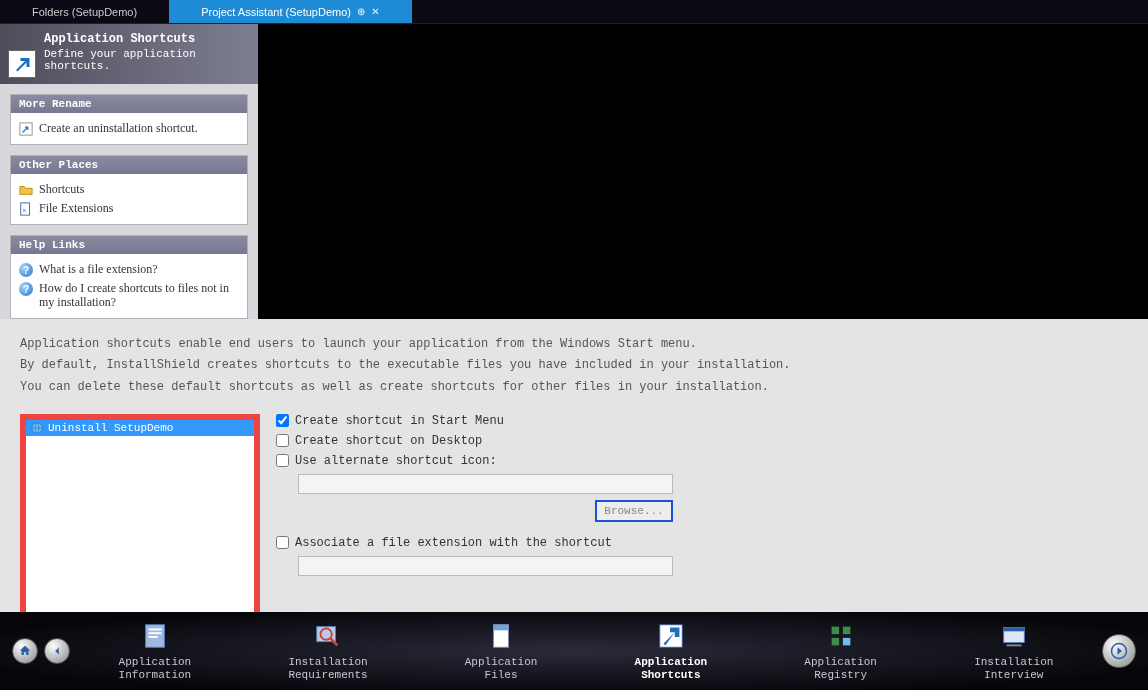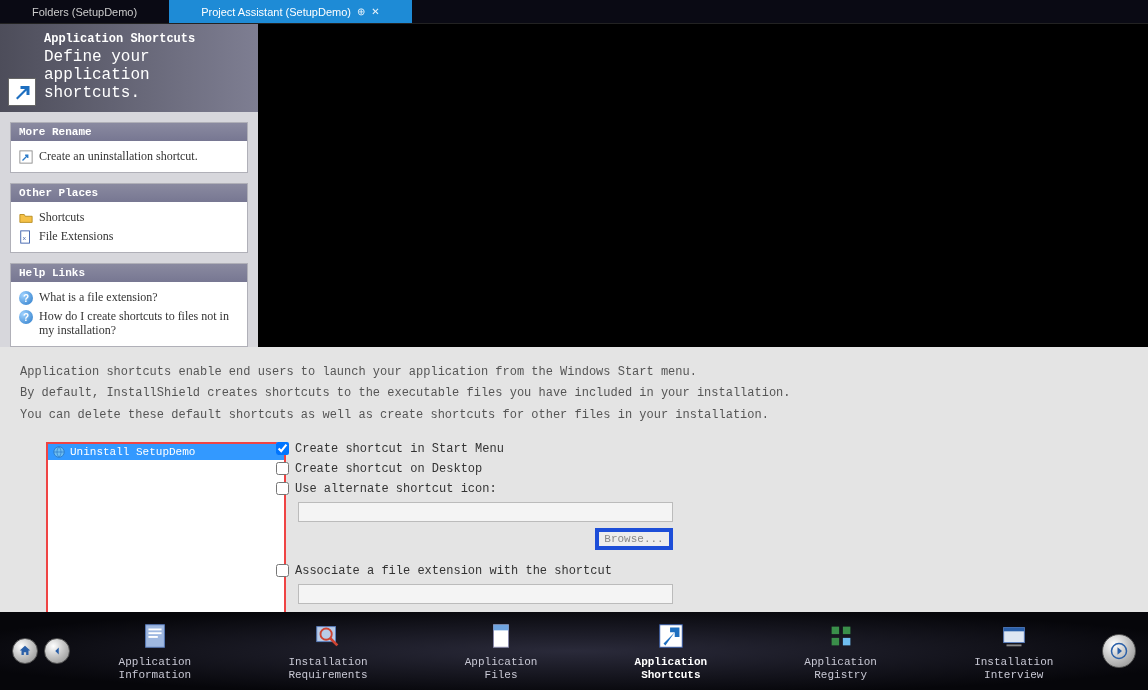--- a/index.html
+++ b/index.html
@@ -58,21 +58,21 @@
   color: #fff;
   padding: 8px 10px 10px 44px;
   position: relative;
   min-height: 60px;
 }
 .sidebar-header-title {
   font-weight: bold;
   font-size: 12px;
 }
 .sidebar-header-sub {
-  font-size: 16px;
+  font-size: 11px;
   margin-top: 2px;
 }
 .sidebar-header-icon {
   position: absolute;
   left: 8px;
   bottom: 6px;
   width: 28px;
   height: 28px;
   background: #fff;
   border: 1px solid #666;
@@ -130,23 +130,22 @@
 .workspace {
   display: flex;
   gap: 16px;
   margin-top: 10px;
 }
 .list-col { width: 240px; }
 .shortcut-list {
   width: 240px;
   height: 275px;
   background: #fff;
-  border: 2px solid #ef4444;
+  border: 6px solid #ef4444;
   overflow: auto;
-  margin-left: 26px;
 }
 .shortcut-item {
   background: #3399ff;
   color: #fff;
   padding: 1px 4px;
   display: flex;
   align-items: center;
   gap: 4px;
   font-size: 11px;
 }
@@ -194,21 +193,21 @@
   justify-content: flex-end;
   width: 397px;
   margin-bottom: 14px;
 }
 .browse-btn {
   width: 78px;
   height: 22px;
   font-family: "Courier New", monospace;
   font-size: 11px;
   background: #ededed;
-  border: 4px solid #1d4ed8;
+  border: 2px solid #1d4ed8;
   color: #888;
 }
 
 
 .bottom-nav {
   height: 78px;
   background: radial-gradient(ellipse at center, #2a2a3a 0%, #06060a 80%);
   display: flex;
   align-items: center;
   padding: 0 12px;

